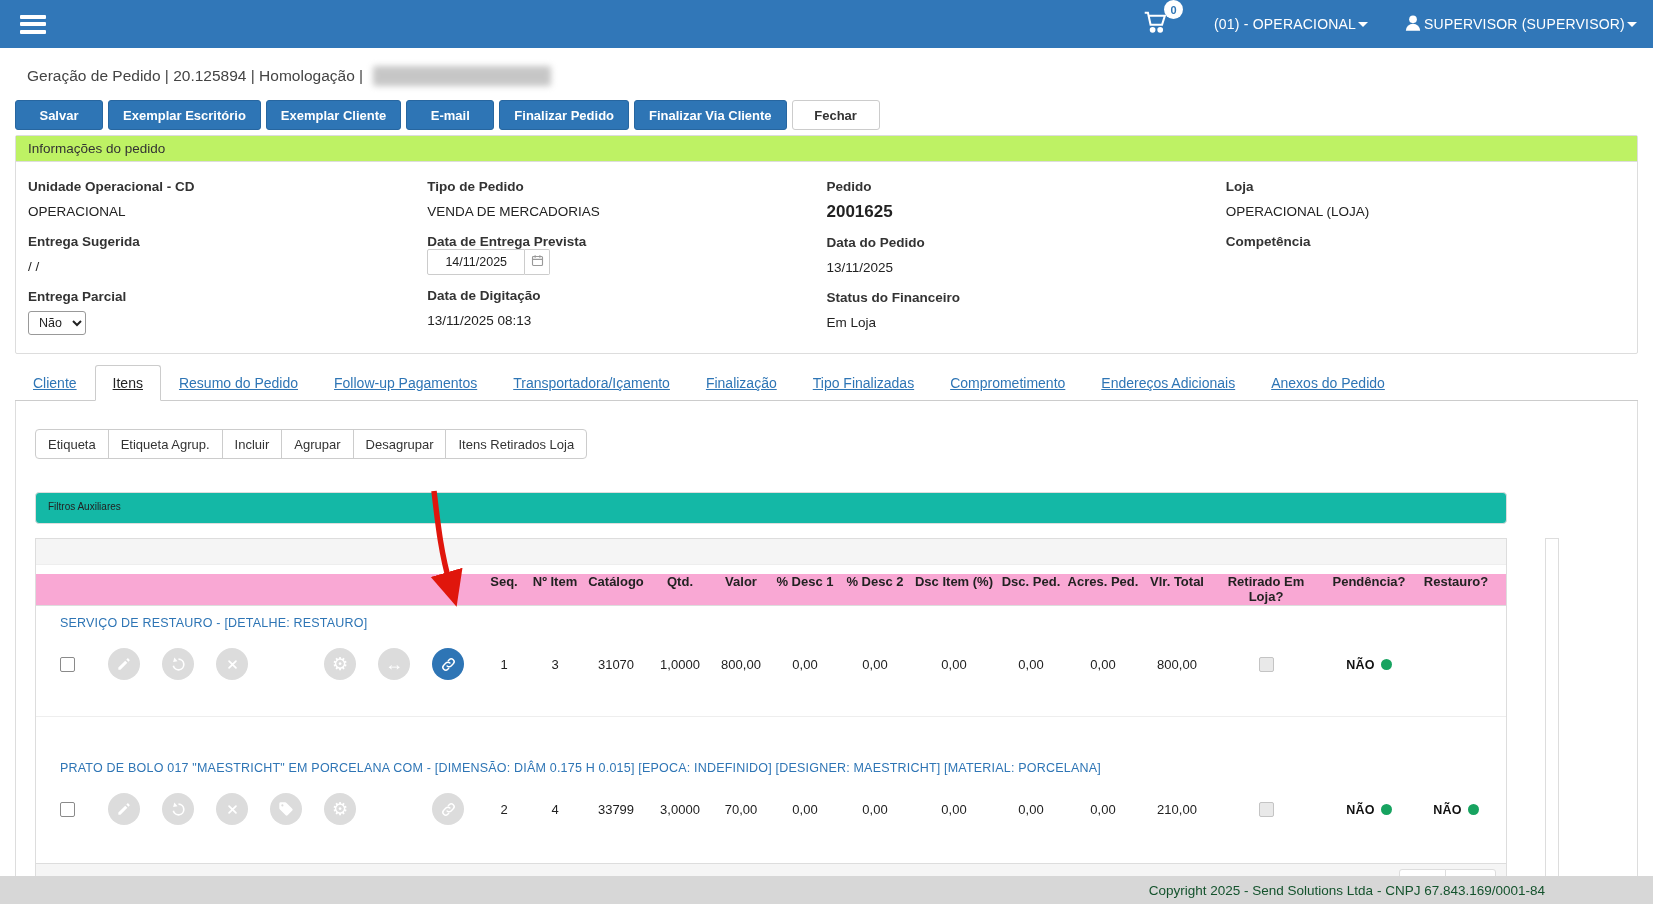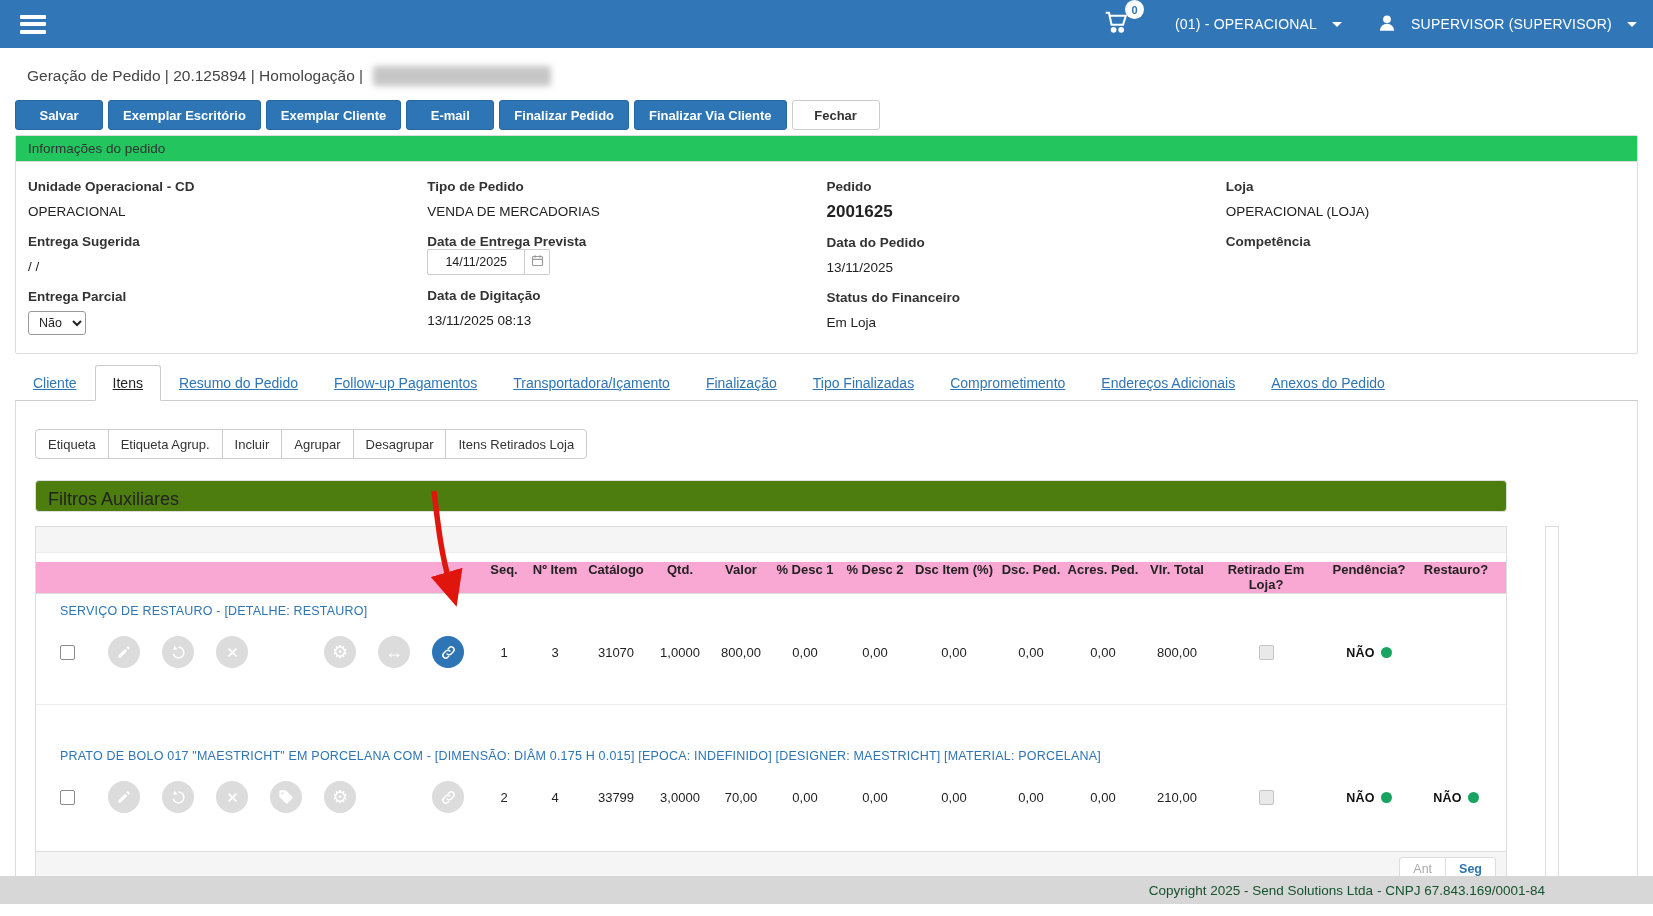--- a/index.html
+++ b/index.html
@@ -6,21 +6,21 @@
   html,body { width:1653px; height:916px; overflow:hidden; background:#fff;
     font-family:"Liberation Sans", sans-serif; color:#333; position:relative; }
 
   
   .navbar { height:48px; background:#3177b8; display:flex; align-items:center;
     justify-content:space-between; padding:0 16px; }
   .hamburger { width:26px; height:19px; display:flex; flex-direction:column;
     justify-content:space-between; cursor:pointer; margin-left:4px; }
   .hamburger div { height:4px; background:#fff; border-radius:1px; }
   .nav-right { display:flex; align-items:center; gap:34px; }
-  .nav-item { display:flex; align-items:center; gap:13px; color:#fff; font-size:14px;
+  .nav-item { display:flex; align-items:center; gap:0; color:#fff; font-size:14px;
     letter-spacing:.2px; cursor:pointer; }
   .caret { width:0; height:0; border-left:5px solid transparent; border-right:5px solid transparent;
     border-top:5px solid #fff; margin-left:2px; }
   .cart-wrap { position:relative; margin-right:10px; cursor:pointer; }
   .cart-badge { position:absolute; top:-9px; right:-13px; background:#fff; color:#2e75b5;
     font-weight:bold; font-size:11px; width:19px; height:19px; border-radius:50%;
     display:flex; align-items:center; justify-content:center; }
 
   
   .breadcrumb-row { padding:18px 0 14px 27px; font-size:15.5px; color:#444;
@@ -32,21 +32,21 @@
   .toolbar { display:flex; gap:5px; margin:0 15px; }
   .btn-primary { background:#2e75b5; color:#fff; font-weight:bold; font-size:13px;
     border:1px solid #2766a0; border-radius:3px; padding:6px 14px; min-width:88px;
     text-align:center; cursor:pointer; height:30px; }
   .btn-default { background:#fff; color:#333; font-weight:bold; font-size:13px;
     border:1px solid #ccc; border-radius:3px; padding:6px 14px; min-width:88px;
     text-align:center; cursor:pointer; height:30px; }
 
   
   .info-panel { margin:5px 15px 0; border:1px solid #ddd; border-radius:2px; }
-  .panel-heading { background:#22c55e; border-bottom:1px solid #ddd; padding:5px 12px;
+  .panel-heading { background:#bef264; border-bottom:1px solid #ddd; padding:5px 12px;
     font-size:13.5px; color:#333; height:26px; }
   .panel-body { padding:4px 12px 18px; display:grid; grid-template-columns:repeat(4,1fr); }
   .field-label { font-weight:bold; font-size:13.5px; color:#333; margin-top:13px; }
   .field-value { font-size:13.5px; color:#222; margin-top:10px; min-height:17px; }
   .pedido-big { font-size:17px; font-weight:bold; margin-top:8px; }
   .date-wrap { display:flex; }
   .date-input { width:98px; height:26px; border:1px solid #ccc; border-radius:2px 0 0 2px;
     text-align:center; font-size:12.5px; font-family:"Liberation Sans",sans-serif; color:#222; }
   .cal-btn { width:25px; height:26px; border:1px solid #ccc; border-left:none;
     border-radius:0 2px 2px 0; background:#fff; display:flex; align-items:center;
@@ -63,22 +63,22 @@
 
   
   .tab-content { margin:0 15px; border:1px solid #ddd; border-top:none;
     padding:28px 0 0 19px; min-height:484px; }
   .btn-group { display:inline-flex; }
   .btn-group .gbtn { background:#fff; border:1px solid #ccc; padding:6px 12px;
     font-size:13px; color:#333; cursor:pointer; margin-left:-1px; height:30px; }
   .btn-group .gbtn:first-child { border-radius:4px 0 0 4px; margin-left:0; }
   .btn-group .gbtn:last-child { border-radius:0 4px 4px 0; }
 
-  .filters-panel { width:1472px; margin-top:21px; border:1px solid #ddd; border-radius:4px;
-    background:#4d7c0f; padding:8px 12px; font-size:18px; color:#222; height:32px; }
+  .filters-panel { width:1472px; margin-top:33px; border:1px solid #ddd; border-radius:4px;
+    background:#14b8a6; padding:8px 12px; font-size:10px; color:#222; height:32px; }
 
   
   .grid-area { display:flex; margin-top:14px; }
   .grid-wrap { width:1472px; border:1px solid #ddd; background:#fff; }
   .scroll-track { width:14px; margin-left:38px; border:1px solid #ddd; background:#fff;
     align-self:stretch; }
   .grid-toolbar { height:26px; background:#f5f5f5; border-bottom:1px solid #eee; }
   .grid-header { display:flex; align-items:flex-start; height:32px; background:#f9a8d4;
     border-bottom:1px solid #ddd; font-weight:bold; font-size:13px; color:#111;margin-top:9px; }
   .c-left { width:445px; flex:none; display:flex; align-items:center; }

